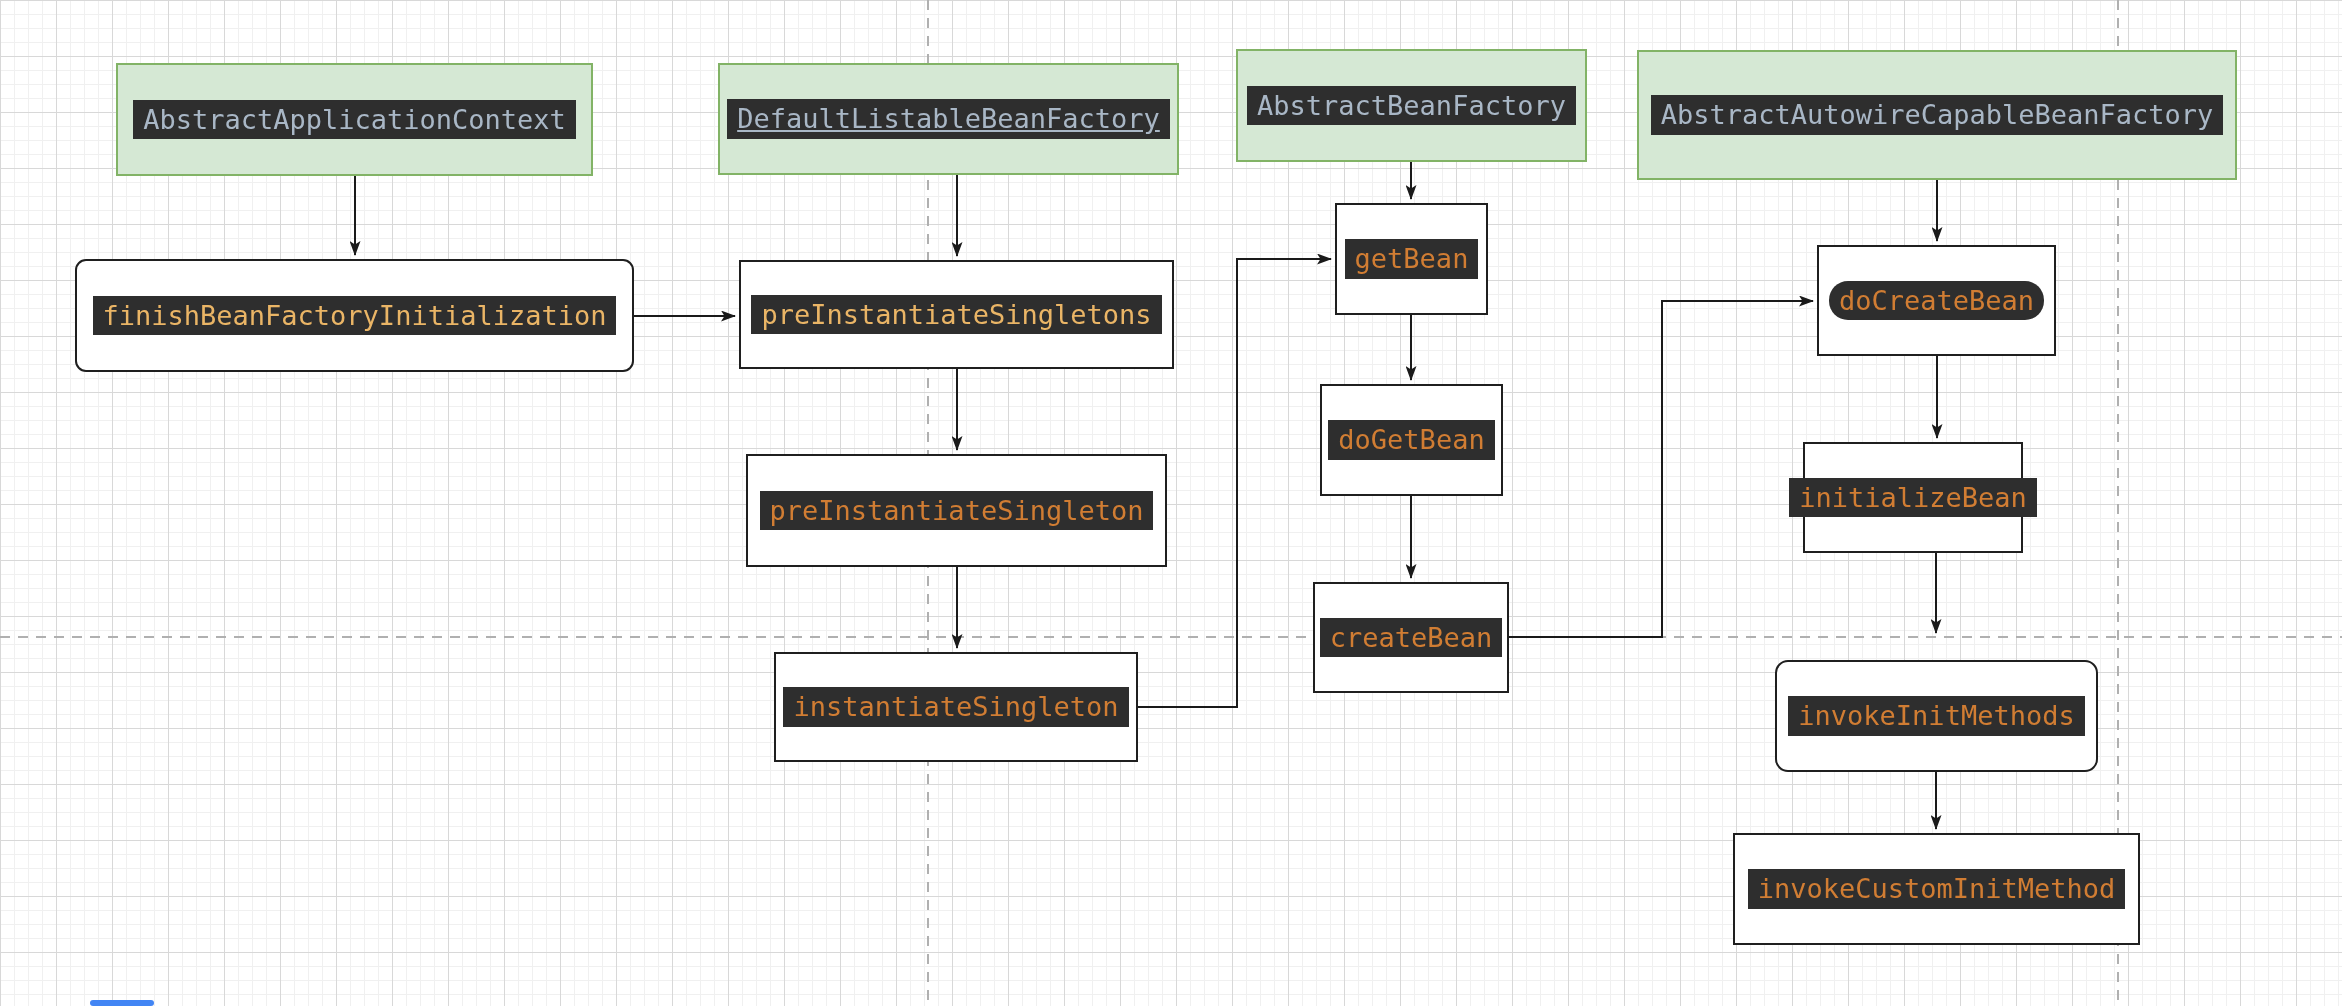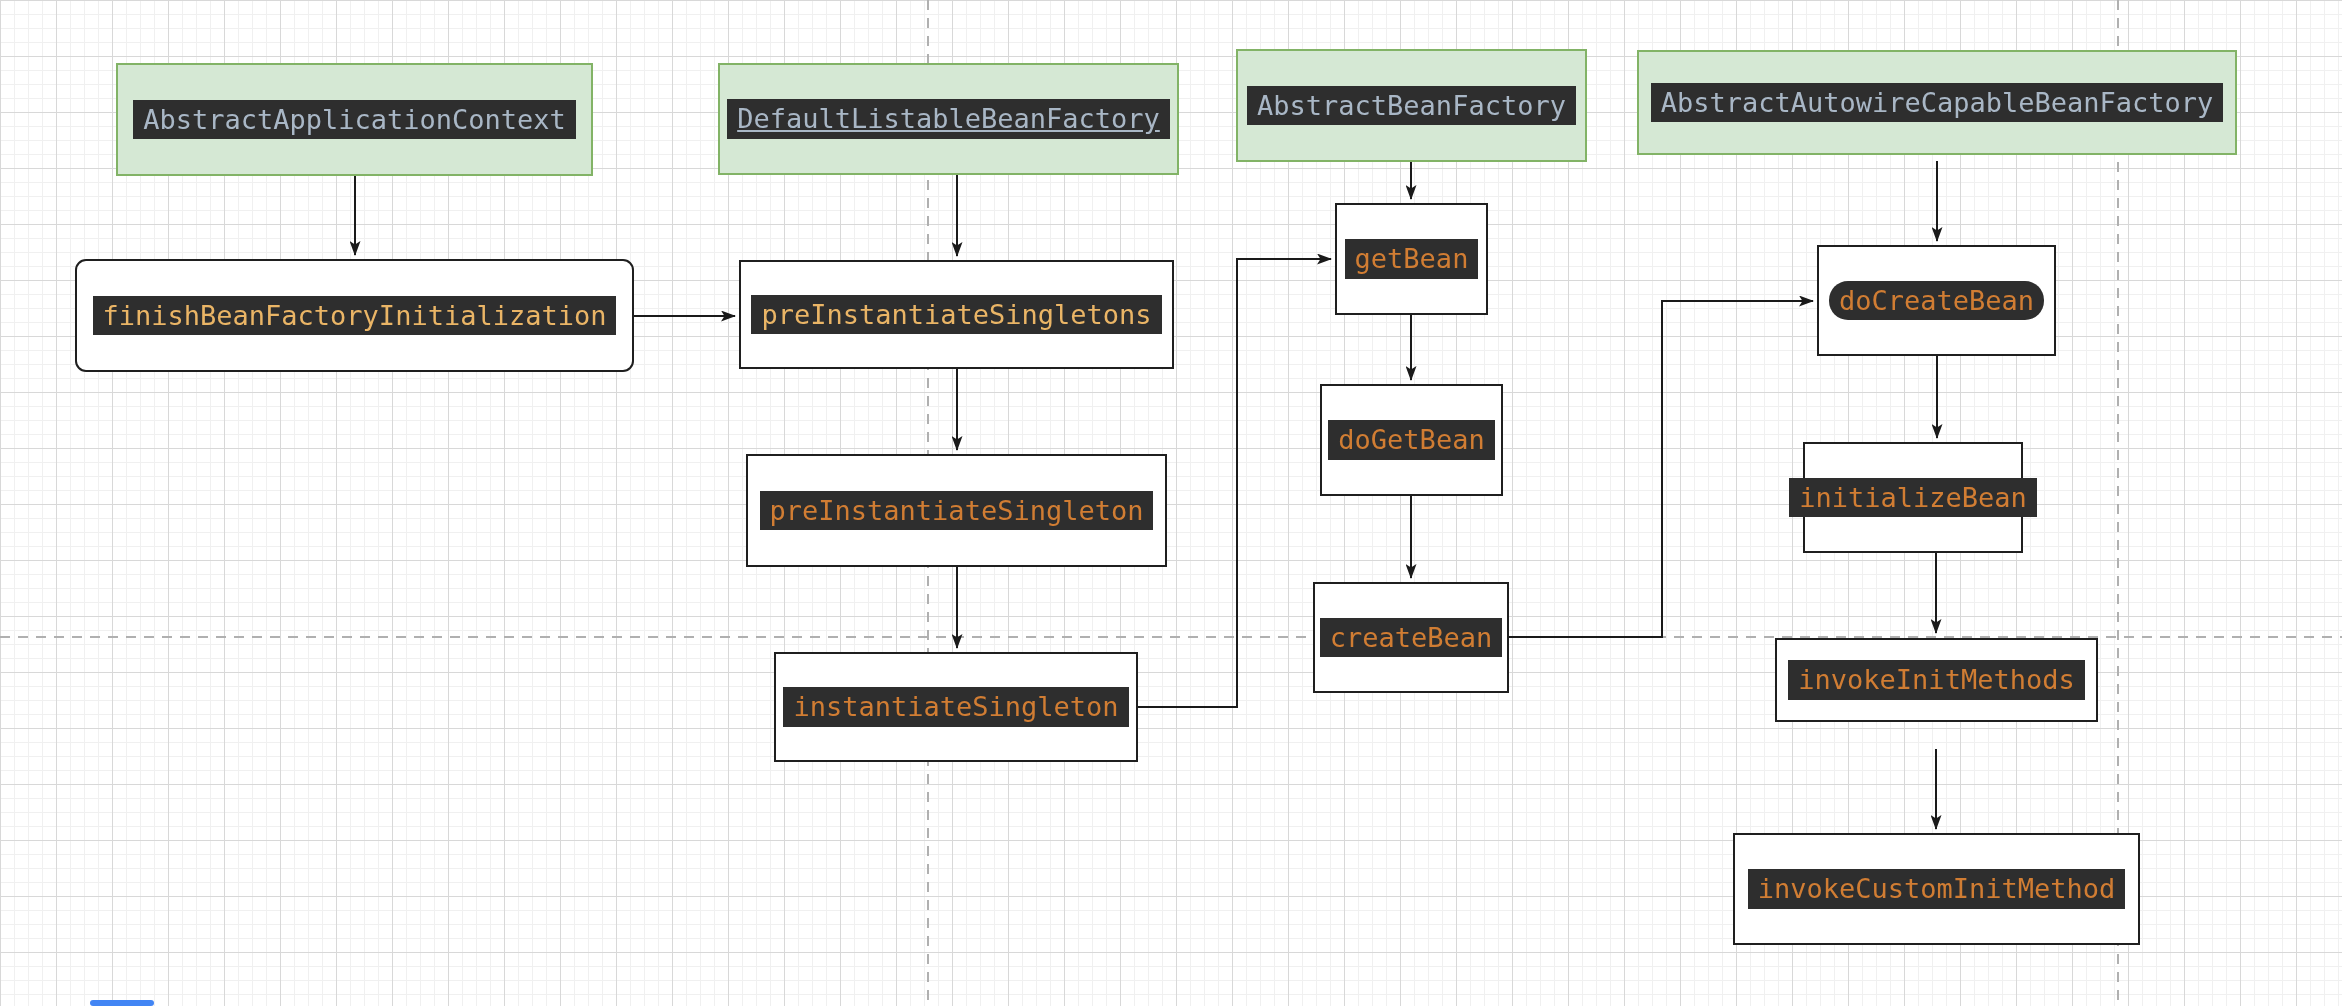--- a/index.html
+++ b/index.html
@@ -71,21 +71,21 @@
   <div id="nodes">
       <div class="node class" style="left: 116px; top: 63px; width: 477px; height: 113px;">
         <span class="label" style="color: rgb(169, 183, 198);">AbstractApplicationContext</span>
       </div>
       <div class="node class" style="left: 718px; top: 63px; width: 461px; height: 112px;">
         <span class="label" style="color: rgb(169, 183, 198); text-decoration: underline;">DefaultListableBeanFactory</span>
       </div>
       <div class="node class" style="left: 1236px; top: 49px; width: 351px; height: 113px; text-align: center;">
         <span class="label" style="color: rgb(169, 183, 198);">AbstractBeanFactory</span>
       </div>
-      <div class="node class" style="left: 1637px; top: 50px; width: 600px; height: 105px;">
+      <div class="node class" style="left: 1637px; top: 50px; width: 600px; height: 130px;">
         <span class="label" style="color: rgb(169, 183, 198);">AbstractAutowireCapableBeanFactory</span>
       </div>
       <div class="node method" style="left: 75px; top: 259px; width: 559px; height: 113px; border-radius: 11px;">
         <span class="label" style="color: rgb(234, 181, 102);">finishBeanFactoryInitialization</span>
       </div>
       <div class="node method" style="left: 739px; top: 260px; width: 435px; height: 109px;">
         <span class="label" style="color: rgb(234, 181, 102);">preInstantiateSingletons</span>
       </div>
       <div class="node method" style="left: 746px; top: 454px; width: 421px; height: 113px;">
         <span class="label" style="color: rgb(209, 125, 51);">preInstantiateSingleton</span>
@@ -101,21 +101,21 @@
       </div>
       <div class="node method" style="left: 1313px; top: 582px; width: 196px; height: 111px;">
         <span class="label" style="color: rgb(209, 125, 51);">createBean</span>
       </div>
       <div class="node method" style="left: 1817px; top: 245px; width: 239px; height: 111px;">
         <span class="label" style="color: rgb(209, 125, 51); border-radius: 19px;">doCreateBean</span>
       </div>
       <div class="node method" style="left: 1803px; top: 442px; width: 220px; height: 111px;">
         <span class="label" style="color: rgb(209, 125, 51);">initializeBean</span>
       </div>
-      <div class="node method" style="left: 1775px; top: 638px; width: 323px; height: 84px;">
+      <div class="node method" style="left: 1775px; top: 660px; width: 323px; height: 112px; border-radius: 13px;">
         <span class="label" style="color: rgb(209, 125, 51);">invokeInitMethods</span>
       </div>
       <div class="node method" style="left: 1733px; top: 833px; width: 407px; height: 112px;">
         <span class="label" style="color: rgb(209, 125, 51);">invokeCustomInitMethod</span>
       </div>
     </div>
   <div id="scrollbar-thumb" style="left: 90px; top: 1000px; width: 64px; height: 6px; background: rgb(66, 133, 244);"></div>
 </div>
 
 </body></html>

